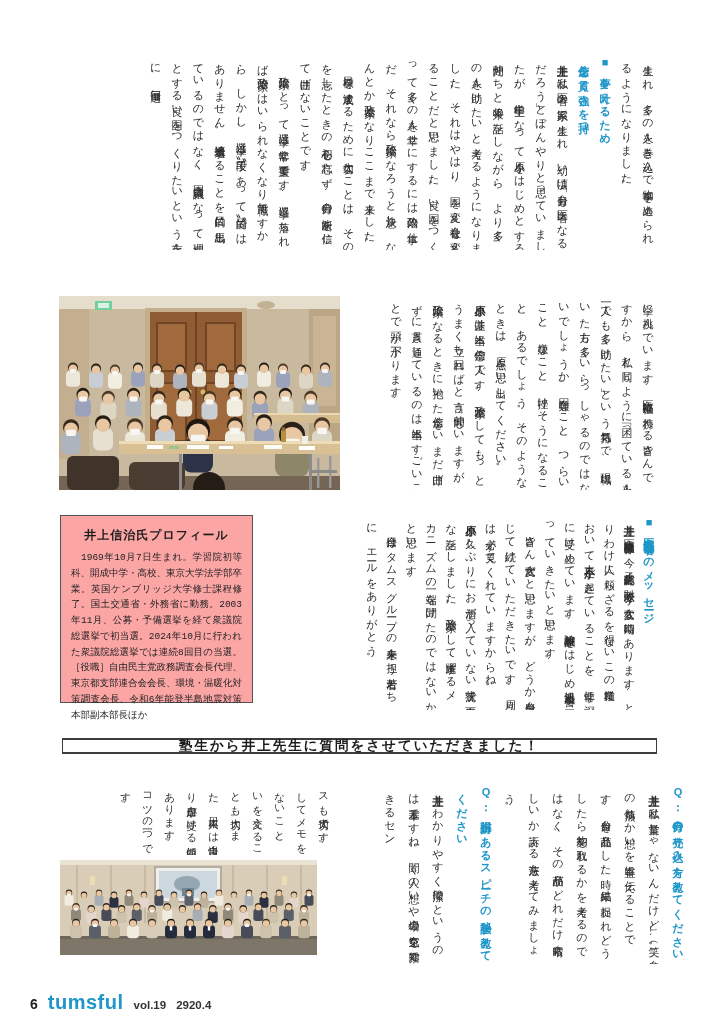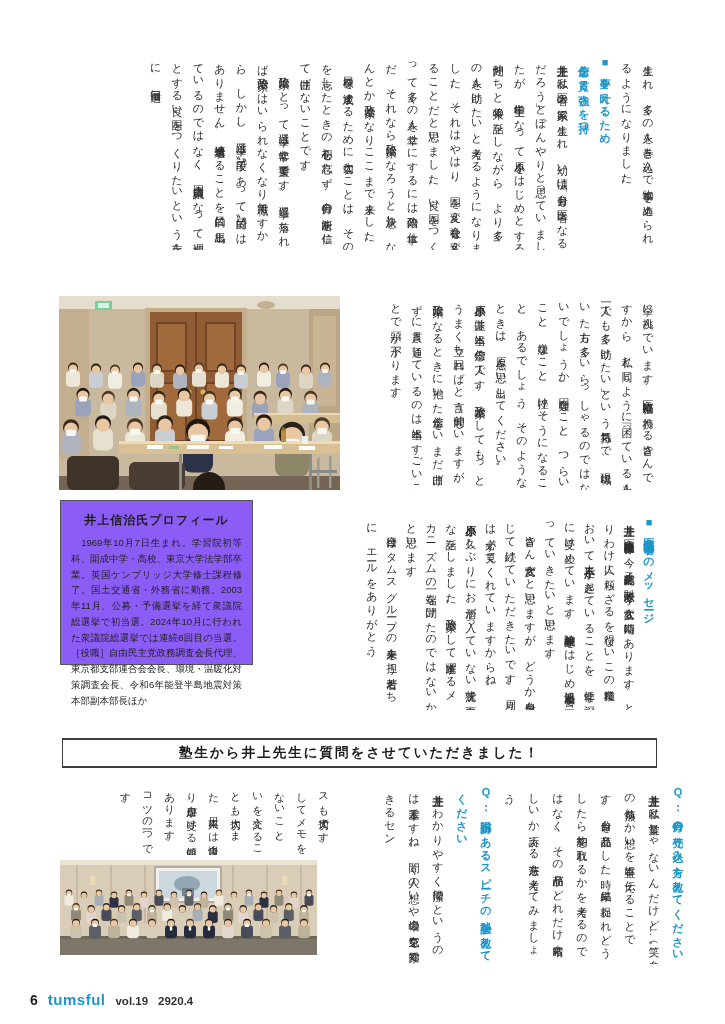--- a/index.html
+++ b/index.html
@@ -5,30 +5,30 @@
   :root{ --accent:#1e96c8; --ink:#2b2b2b; }
   html,body{margin:0;padding:0;background:#ffffff;}
   .page{position:relative;width:725px;height:1024px;background:#fff;overflow:hidden;
         font-family:"Liberation Sans","DejaVu Sans",sans-serif;color:var(--ink);}
   .vtext{position:absolute;writing-mode:vertical-rl;text-orientation:mixed;overflow:hidden;
          font-size:11px;letter-spacing:1px;color:var(--ink);}
   .accent{color:var(--accent);font-weight:700;}
   .speaker{font-weight:700;}
   .qhead{color:var(--accent);font-weight:700;text-orientation:upright;letter-spacing:1.2px;}
   .photo{position:absolute;display:block;}
-  .profile-box{position:absolute;left:60px;top:500px;width:193px;height:165px;
-               border:1px solid #555;box-sizing:border-box;background:#8b5cf6;}
+  .profile-box{position:absolute;left:60px;top:515px;width:193px;height:188px;
+               border:1px solid #555;box-sizing:border-box;background:#fca5a5;}
   .profile-title{text-align:center;font-weight:700;font-size:12px;margin:11px 6px 6px 6px;color:#1d1d1d;letter-spacing:1px;}
-  .profile-body{font-size:9.5px;line-height:1.66;text-align:justify;margin:0 10px 8px 10px;color:#222;}
-  .banner{position:absolute;left:62px;top:738px;width:595px;height:30px;box-sizing:border-box;
+  .profile-body{font-size:9.5px;line-height:1.66;text-align:justify;margin:0 10px 8px 10px;color:#222;font-family:Liberation Mono, monospace;}
+  .banner{position:absolute;left:62px;top:738px;width:595px;height:16px;box-sizing:border-box;
           border:solid #3d3d3d;border-width:2px 1px;display:flex;align-items:center;justify-content:center;}
   .banner span{font-size:13.5px;font-weight:700;letter-spacing:2px;color:#1d1d1d;}
   .footer{position:absolute;left:30px;top:991px;display:flex;align-items:baseline;gap:10px;}
   .footer .num{font-size:14px;font-weight:700;color:#1d1d1d;}
-  .footer .logo{font-size:15px;font-weight:700;color:var(--accent);letter-spacing:0.5px;text-align:center;}
+  .footer .logo{font-size:20px;font-weight:700;color:var(--accent);letter-spacing:0.5px;text-align:center;}
   .footer .vol,.footer .date{font-size:11.5px;font-weight:700;color:#333;text-align:right;}
 </style>
 </head>
 <body>
 
 <div class="page">
 
   <div class="vtext" style="top:56px;right:67px;width:600px;height:194px;line-height:21.4px;">
     <span>生まれ、多くの人を巻き込んで物事を進められるようになりました。</span><br>
     <span class="accent">■夢を叶えるため</span><br>

